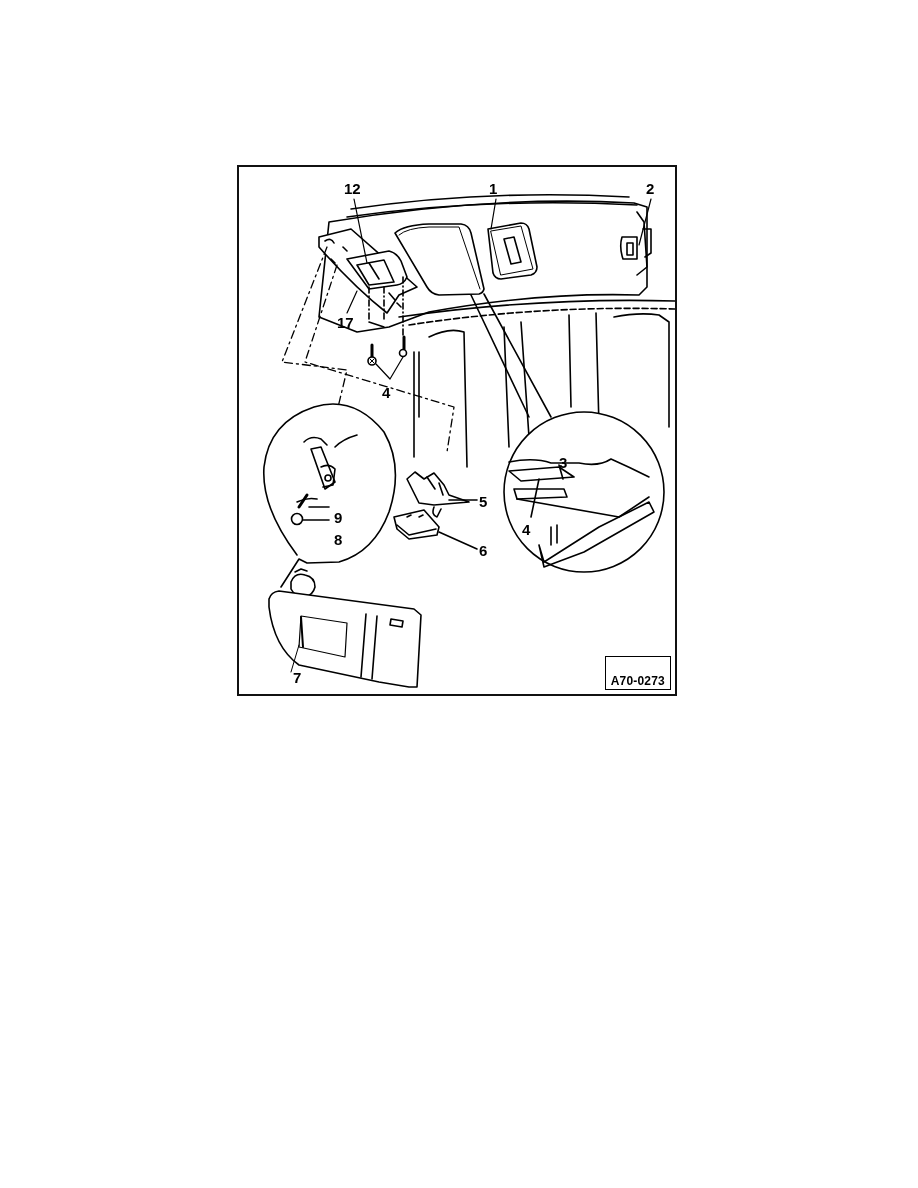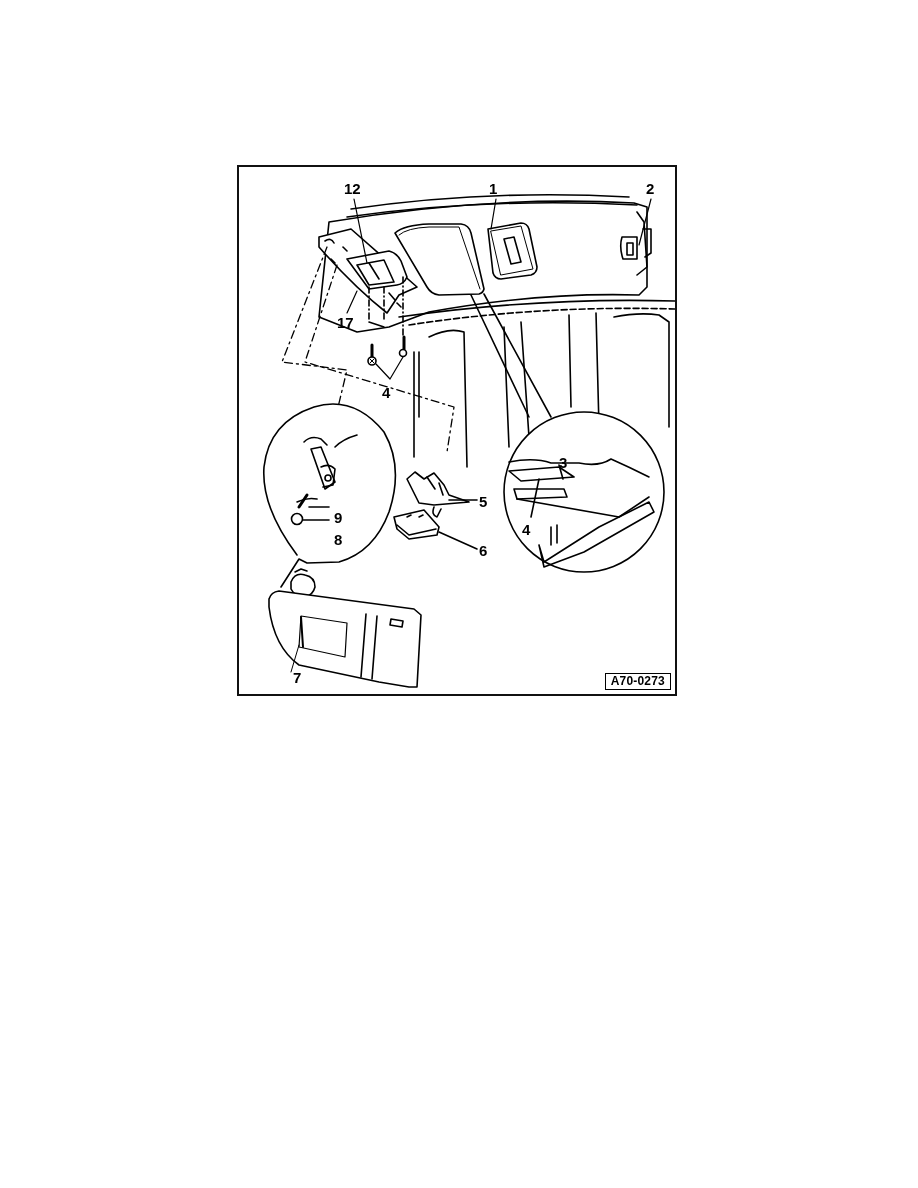--- a/index.html
+++ b/index.html
@@ -8,21 +8,21 @@
     position: absolute; left: 237px; top: 165px; width: 436px; height: 527px;
     border: 2px solid #111; background: #fff; box-sizing: content-box;
   }
   .figure-frame svg { position: absolute; left: 0; top: 0; width: 436px; height: 527px; }
   .callout {
     position: absolute; font-weight: bold; font-size: 15px; color: #000;
     font-family: "Liberation Sans", sans-serif; line-height: 1; text-align: center;
   }
   .figure-id {
     position: absolute; right: 4px; bottom: 4px;
-    border: 1.5px solid #000; padding: 0 5px 1px 5px;
+    border: 1.5px solid #000; padding: 17px 5px 1px 5px;
     font-weight: bold; font-size: 12px; letter-spacing: 0.2px; background: #fff;
   }
 </style>
 </head>
 <body>
 
 <div class="figure-frame">
   <svg viewBox="0 0 436 527" xmlns="http://www.w3.org/2000/svg" fill="none" stroke="#000" stroke-width="1.6" stroke-linejoin="round" stroke-linecap="round">
 
     <g>

